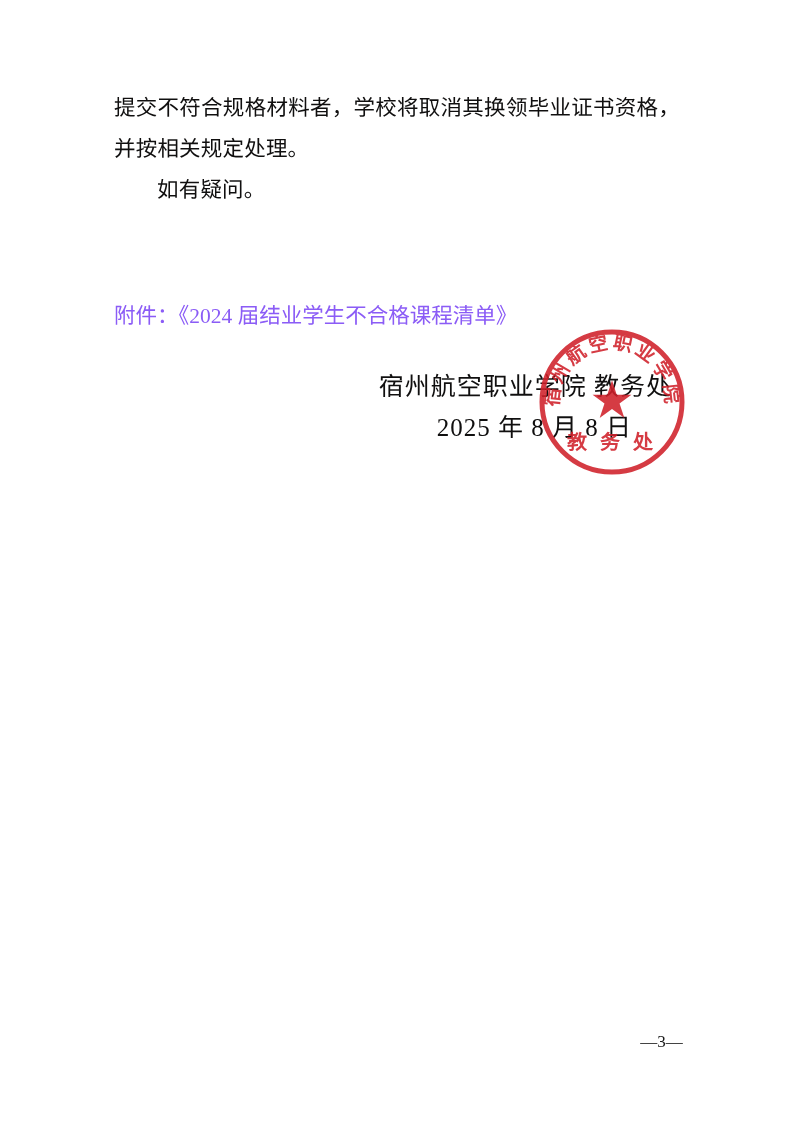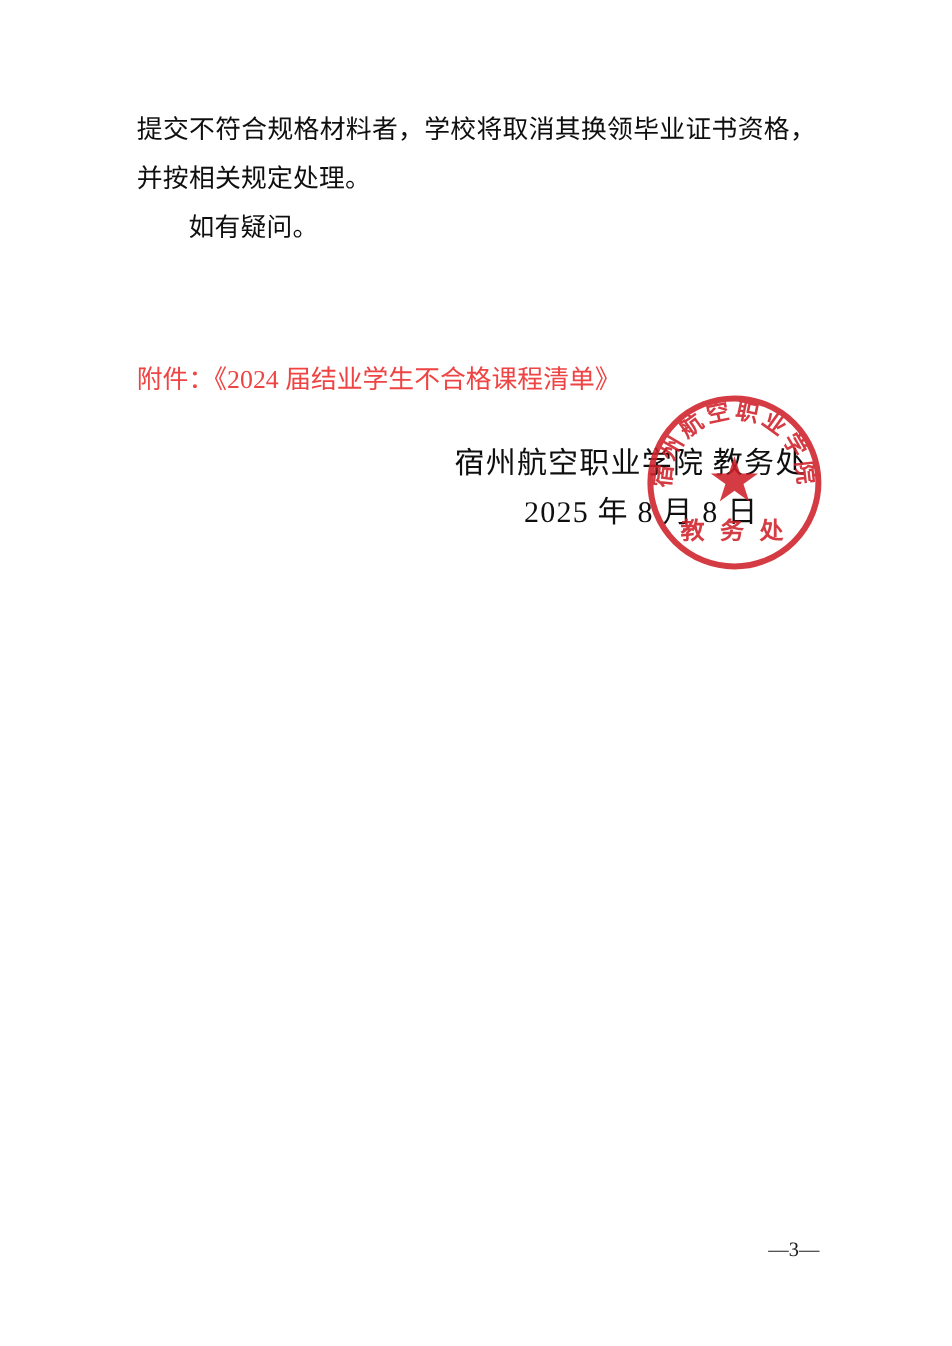--- a/index.html
+++ b/index.html
@@ -46,21 +46,21 @@
     text-indent: 2em;
   }
 
   .attachment {
     position: absolute;
     left: 114px;
     top: 296px;
     width: 570px;
     font-size: 21.5px;
     line-height: 41px;
-    color: #ef4444;
+    color: #8b5cf6;
   }
 
   .signature-block {
     position: absolute;
     left: 114px;
     top: 366px;
     width: 570px;
     text-align: right;
     font-size: 25px;
     line-height: 41px;

